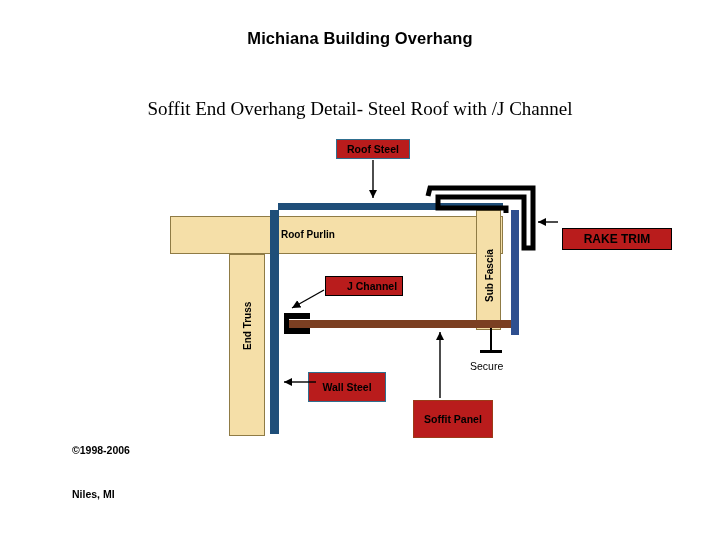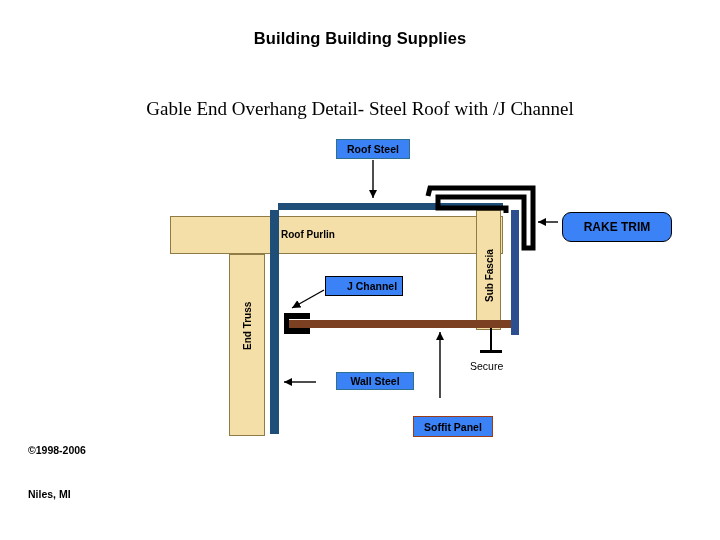--- a/index.html
+++ b/index.html
@@ -44,21 +44,21 @@
     font-size: 19px;
     color: #000000;
   }
 
   
   .abs { position: absolute; }
 
   
   .callout {
     position: absolute;
-    background: #3b82f6;
+    background: #b91c1c;
     border: 1px solid #2f6f8f;
     font-size: 10.5px;
     font-weight: bold;
     color: #000000;
     display: flex;
     align-items: center;
     justify-content: center;
     box-sizing: border-box;
     white-space: nowrap;
   }
@@ -136,31 +136,31 @@
   .copyright {
     position: absolute;
     left: 28px;
     top: 414px;
     font-size: 10.5px;
     font-weight: bold;
     color: #000000;
     line-height: 14.5px;
     white-space: pre;
   }
-  .copyright div { white-space: pre; }
+  .copyright div { white-space: pre; margin-left: 44px; }
 </style>
 </head>
 <body>
 
 <div id="stage">
 
   <div class="title-block">
-    <div class="title-line">Building Building Supplies</div>
-  </div>
-  <div class="subtitle">Gable End Overhang Detail- Steel Roof with /J Channel</div>
+    <div class="title-line">Michiana Building Overhang</div>
+  </div>
+  <div class="subtitle">Soffit End Overhang Detail- Steel Roof with /J Channel</div>
 
   <div class="steel-dark abs" style="left:278px; top:203px; width:225px; height:7px;"></div>
 
   <div class="tan" style="left:170px; top:216px; width:333px; height:38px;"></div>
   <div class="inline-label" style="left:281px; top:229px;">Roof Purlin</div>
 
   <div class="tan" style="left:229px; top:254px; width:36px; height:182px;"></div>
   <div class="vertical-label" style="left:232px; top:272px; width:30px; height:108px;">End Truss</div>
 
   <div class="tan" style="left:476px; top:210px; width:25px; height:120px;"></div>
@@ -181,33 +181,33 @@
   </svg>
 
   <div class="line vline" style="left:490px; top:328px; height:24px; width:2px; background:#000000;"></div>
   <div class="line hline" style="left:480px; top:350px; width:22px; height:3px; background:#000000;"></div>
   <div class="plain-label" style="left:470px; top:360px;text-align:center;">Secure</div>
 
   <div class="callout blue" style="left:336px; top:139px; width:74px; height:20px;">
     <span>Roof Steel</span>
   </div>
 
-  <div class="callout rake" style="left:562px; top:212px; width:110px; height:30px;border-radius:9px;">
+  <div class="callout rake" style="left:562px; top:228px; width:110px; height:22px;">
     <span>RAKE TRIM</span>
   </div>
 
   <div class="callout black" style="left:325px; top:276px; width:78px; height:20px;">
     <span>J Channel</span>
   </div>
 
-  <div class="callout blue" style="left:336px; top:372px; width:78px; height:18px;">
+  <div class="callout blue" style="left:308px; top:372px; width:78px; height:30px;">
     <span>Wall Steel</span>
   </div>
 
-  <div class="callout brown" style="left:413px; top:400px; width:80px; height:21px;margin-top:16px;">
+  <div class="callout brown" style="left:413px; top:400px; width:80px; height:38px;">
     <span>Soffit Panel</span>
   </div>
 
   <svg class="arrows" viewBox="0 0 720 540">
     <defs>
       <marker id="arrow" markerWidth="8" markerHeight="8" refX="6" refY="3" orient="auto">
         <path d="M0,0 L6,3 L0,6 z" fill="#000000"></path>
       </marker>
     </defs>
 

